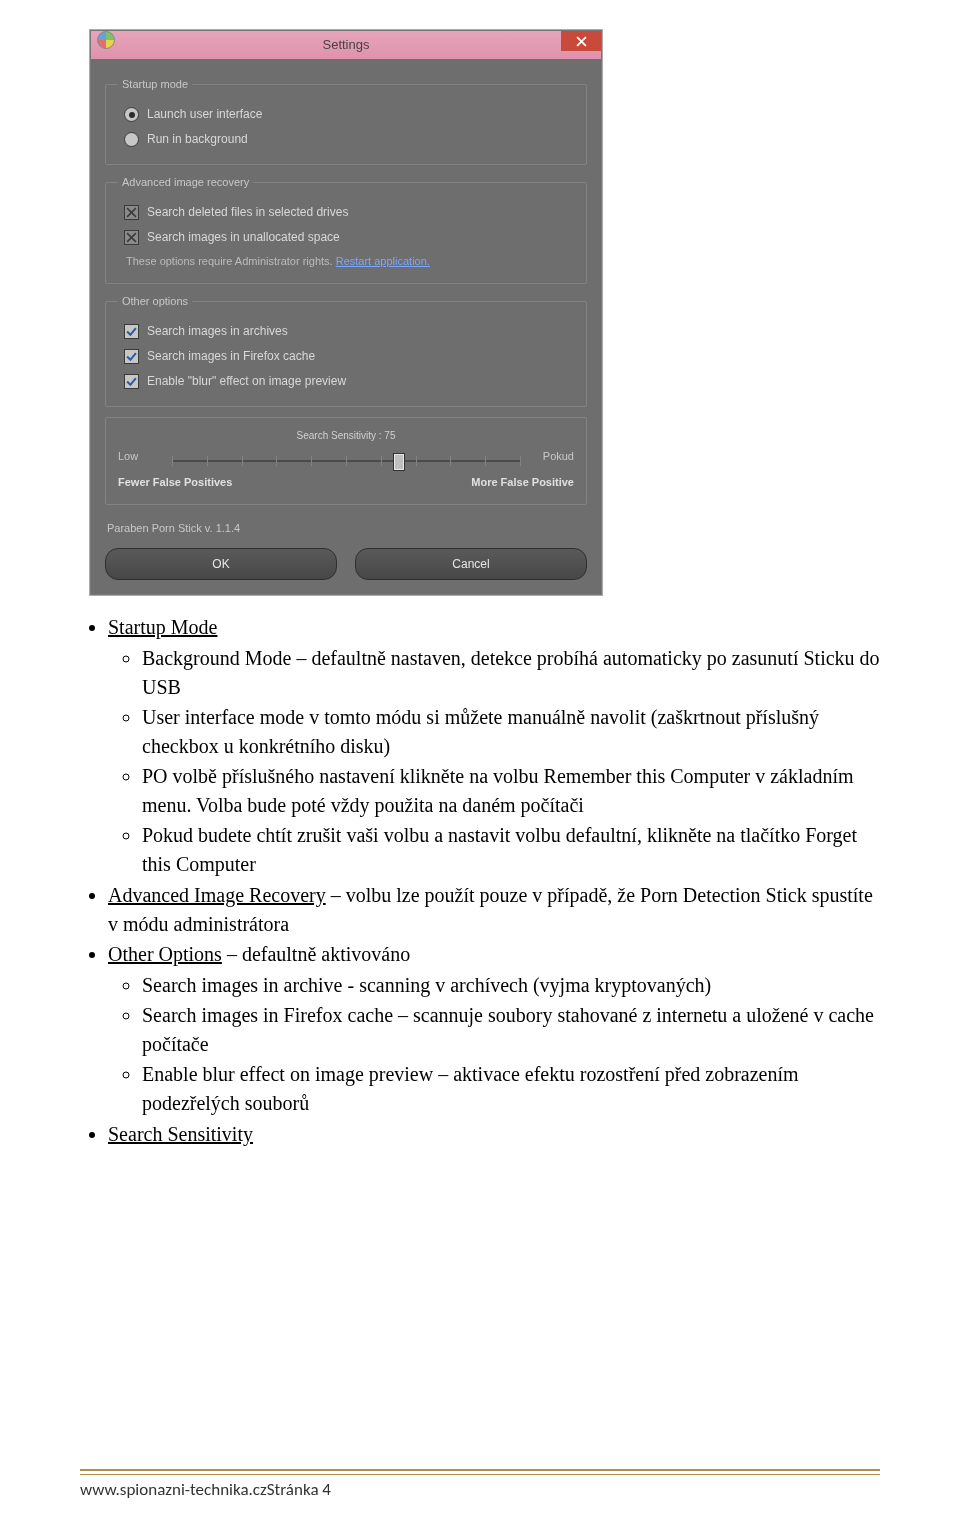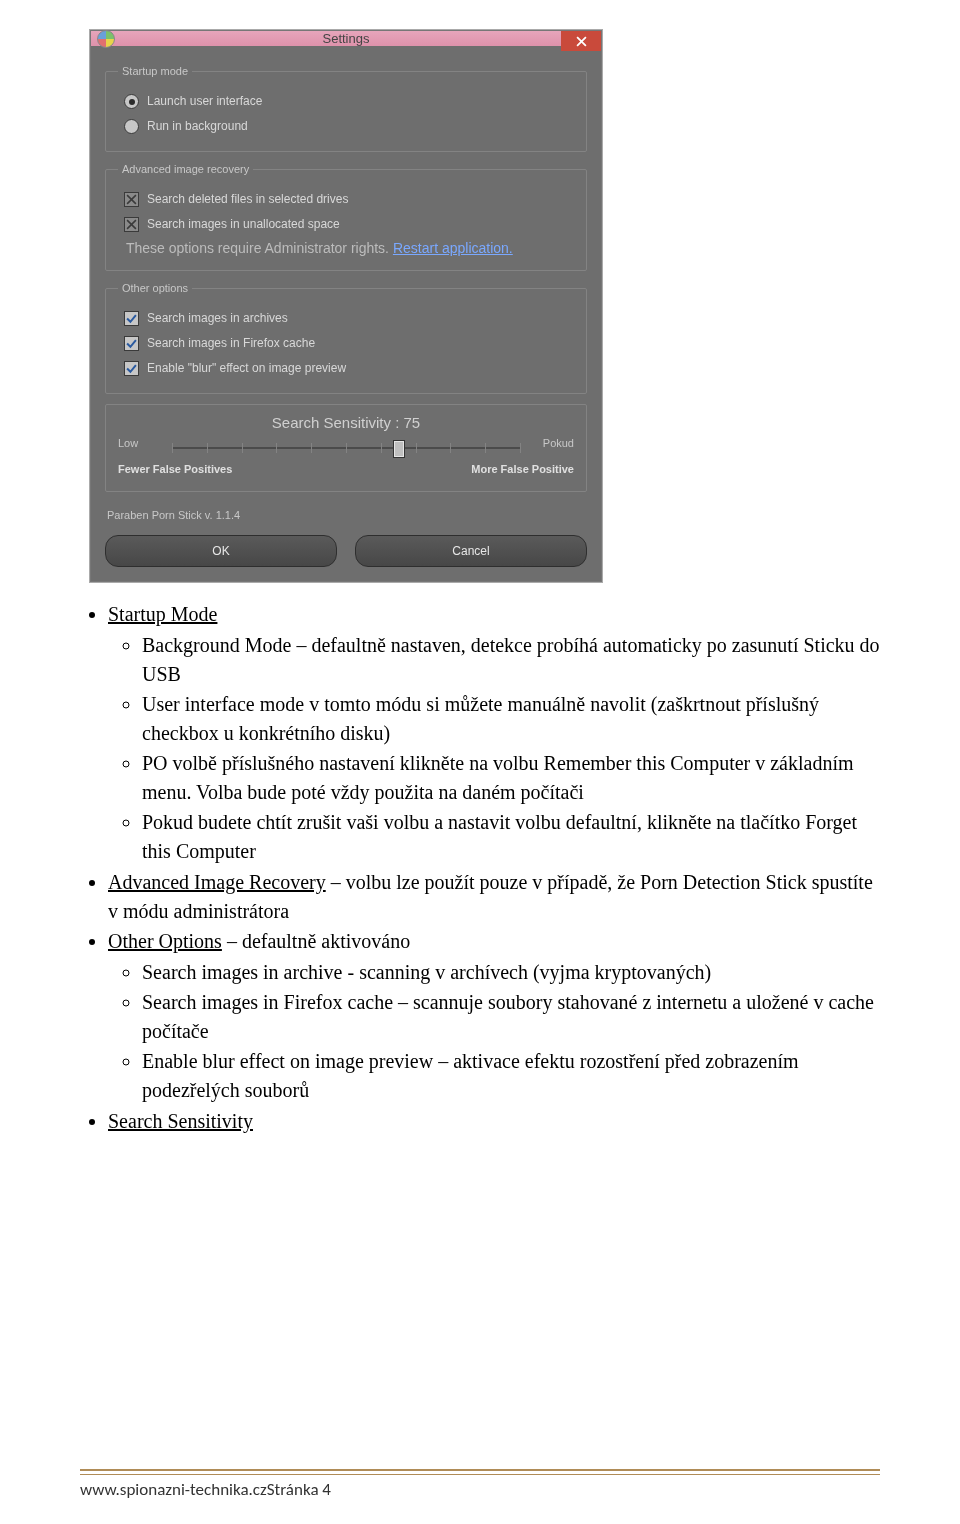--- a/index.html
+++ b/index.html
@@ -1,37 +1,37 @@
 <!DOCTYPE html>
 <html><head>
 <meta charset="utf-8">
 <style>
   html,body{margin:0;padding:0;background:#fff;font-family:"Times New Roman",serif;color:#000}
   .page{width:960px;min-height:1524px;margin:0 auto;position:relative;box-sizing:border-box;padding:30px 80px 70px 80px}
   
   .window{width:510px;margin:0 0 18px 10px;background:#d98ba6;border:1px solid #777;box-shadow:0 0 0 1px #aaa}
-  .titlebar{height:15px;background:linear-gradient(#e6a5bb,#df92ab);position:relative;display:flex;align-items:center}
+  .titlebar{height:28px;background:linear-gradient(#e6a5bb,#df92ab);position:relative;display:flex;align-items:flex-start}
   .titlebar .appicon{width:16px;height:16px;margin-left:6px;border-radius:50%;background:conic-gradient(#7bc26a 0 90deg,#e8d44a 90deg 180deg,#e07070 180deg 270deg,#6aa0d9 270deg 360deg);border:1px solid #888}
   .titlebar .ttl{position:absolute;left:0;right:0;text-align:center;font:13px/28px "Segoe UI",Verdana,sans-serif;color:#444}
   .titlebar .closebtn{position:absolute;right:0;top:0;width:40px;height:20px;background:#c94a3b;display:flex;align-items:center;justify-content:center}
   .titlebar .closebtn svg{width:11px;height:11px}
   .body{background:#6e6e6e;padding:12px 14px 14px 14px;font:12px/15px Verdana,sans-serif;color:#d8d8d8}
   fieldset{border:1px solid #838383;border-radius:2px;margin:6px 0 10px 0;padding:10px 12px 12px 12px}
   legend{padding:0 4px;color:#c8c8c8;font-size:11px}
   .row{display:flex;align-items:center;gap:8px;padding:5px 0 5px 6px}
   .radio{width:13px;height:13px;border-radius:50%;background:#c7c7c7;border:1px solid #3a3a3a;display:inline-flex;align-items:center;justify-content:center;flex:0 0 auto}
   .radio.selected::after{content:"";width:6px;height:6px;border-radius:50%;background:#2b2b2b}
   .chk{width:13px;height:13px;background:#c7c7c7;border:1px solid #3a3a3a;display:inline-flex;align-items:center;justify-content:center;flex:0 0 auto}
   .chk.dim{background:#8a8a8a}
   .chk svg{width:11px;height:11px;display:none}
   .chk.checked svg{display:block}
-  .sublabel{padding:4px 0 2px 8px;font-size:14px;color:#bcbcbc}
+  .sublabel{padding:4px 0 2px 8px;font-size:11px;color:#bcbcbc}
   .linklike{color:#7aa8ff;text-decoration:underline;cursor:pointer}
   .sliderbox{border:1px solid #838383;border-radius:2px;margin:6px 0 10px 0;padding:10px 12px 14px 12px}
-  .slider-title{text-align:center;font-size:15px;color:#d0d0d0;margin-bottom:6px}
+  .slider-title{text-align:center;font-size:10px;color:#d0d0d0;margin-bottom:6px}
   .slider-row{display:flex;align-items:flex-start;gap:10px}
   .slider-label{font-size:11px;color:#c8c8c8;width:44px}
   .tr-right{text-align:right}
   .track{flex:1;position:relative;height:24px}
   .track .line{position:absolute;left:0;right:0;top:11px;height:2px;background:#4b4b4b}
   .track .tick{position:absolute;top:7px;width:1px;height:10px;background:#838383}
   .track .thumb{position:absolute;top:4px;width:10px;height:16px;background:#bfbfbf;border:1px solid #333;box-shadow:inset 0 0 0 1px #e6e6e6}
   .caption-row{display:flex;justify-content:space-between;font-size:11px;color:#e0e0e0;font-weight:bold;margin-top:2px}
   .version{font-size:11px;color:#c8c8c8;padding:6px 0 10px 2px}
   .btnrow{display:flex;gap:18px;margin-top:2px}

